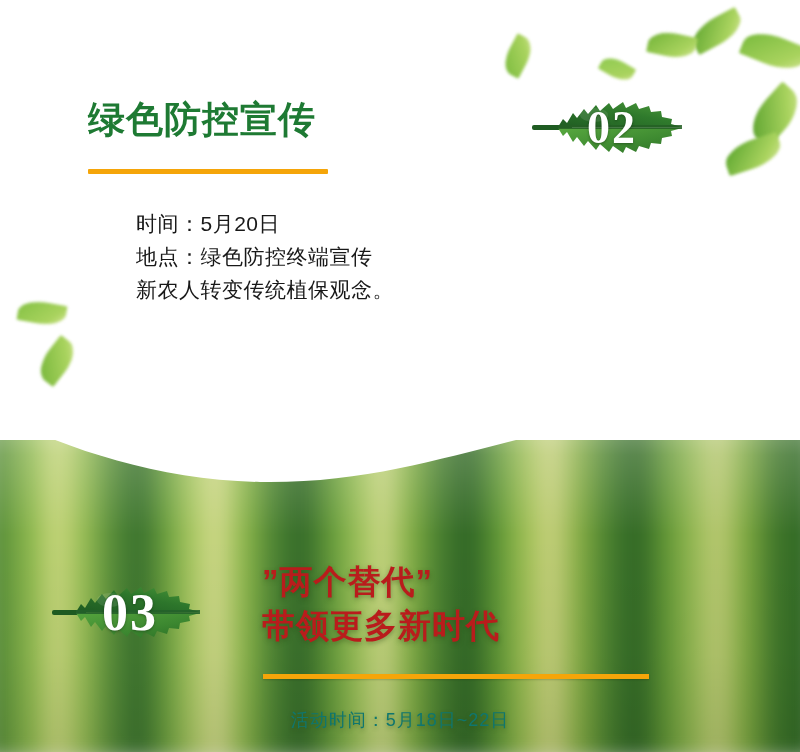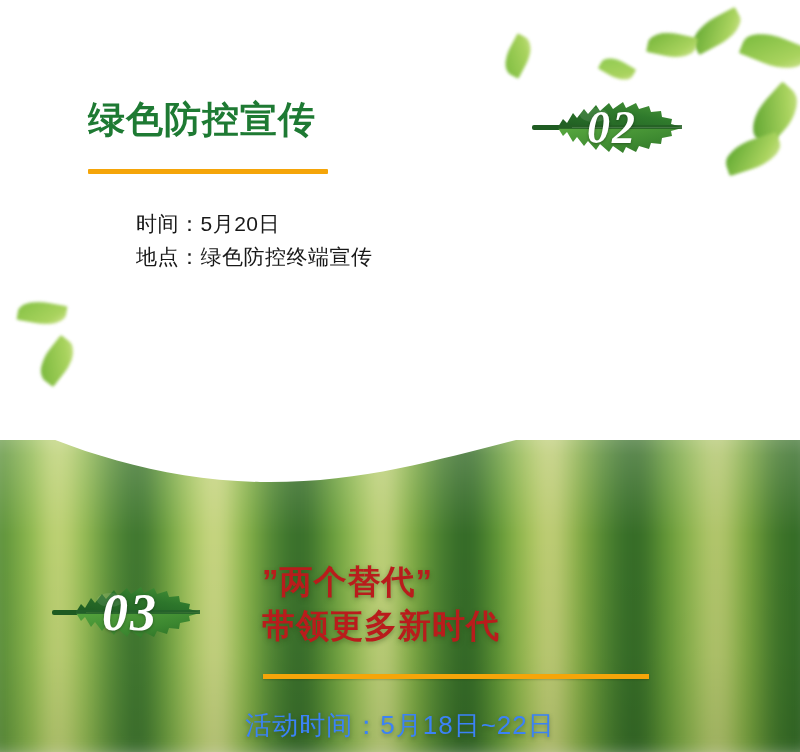--- a/index.html
+++ b/index.html
@@ -95,21 +95,20 @@
     position:absolute;
     z-index:8;
   }
   .leaf-badge .num{
     position:absolute;
     left:0;top:0;width:100%;height:100%;
     display:flex;align-items:center;justify-content:center;
     color:#ffffff;
     font-size:46px;
     font-weight:bold;
-    font-style:italic;
     letter-spacing:2px;
     text-shadow:0 1px 3px rgba(0,0,0,0.35);
     font-family:"Liberation Serif","DejaVu Serif",serif;
   }
   #leaf-02{left:532px;top:80px;width:160px;height:95px;}
   #leaf-03{left:52px;top:565px;width:156px;height:95px;}
   #leaf-03 .num{font-size:52px;}
 
   
   .bottom-head{
@@ -127,22 +126,22 @@
     position:absolute;left:263px;top:674px;
     width:386px;height:5px;
     background:#f5a509;
     z-index:9;
     box-shadow:0 1px 2px rgba(0,0,0,0.18);
   }
   .bottom-date{
     position:absolute;left:0;top:708px;width:800px;
     text-align:center;
     z-index:9;
-    color:#3b82f6;
-    font-size:26px;
+    color:#0f766e;
+    font-size:18px;
     letter-spacing:1px;
     text-shadow:0 2px 4px rgba(40,70,20,0.45);
   }
 </style>
 </head>
 <body>
 
 <div class="poster">
 
   <div class="photo"></div>
@@ -154,20 +153,21 @@
 
   <div class="top-section">
 
     <div class="section-title">绿色防控宣传</div>
 
     <div class="title-rule"></div>
 
     <div class="body-block">
       <div class="line">时间：5月20日</div>
       <div class="line">地点：绿色防控终端宣传</div>
+      <div class="line">新农人转变传统植保观念。</div>
     </div>
   </div>
 
   <div class="leaf-badge" id="leaf-02">
     <svg viewBox="0 0 160 95" width="160" height="95">
       <defs>
         <linearGradient id="g02u" x1="0" y1="1" x2="1" y2="0">
           <stop offset="0%" stop-color="#1f5c22"></stop>
           <stop offset="55%" stop-color="#2f7a2c"></stop>
           <stop offset="100%" stop-color="#4e9c3b"></stop>

